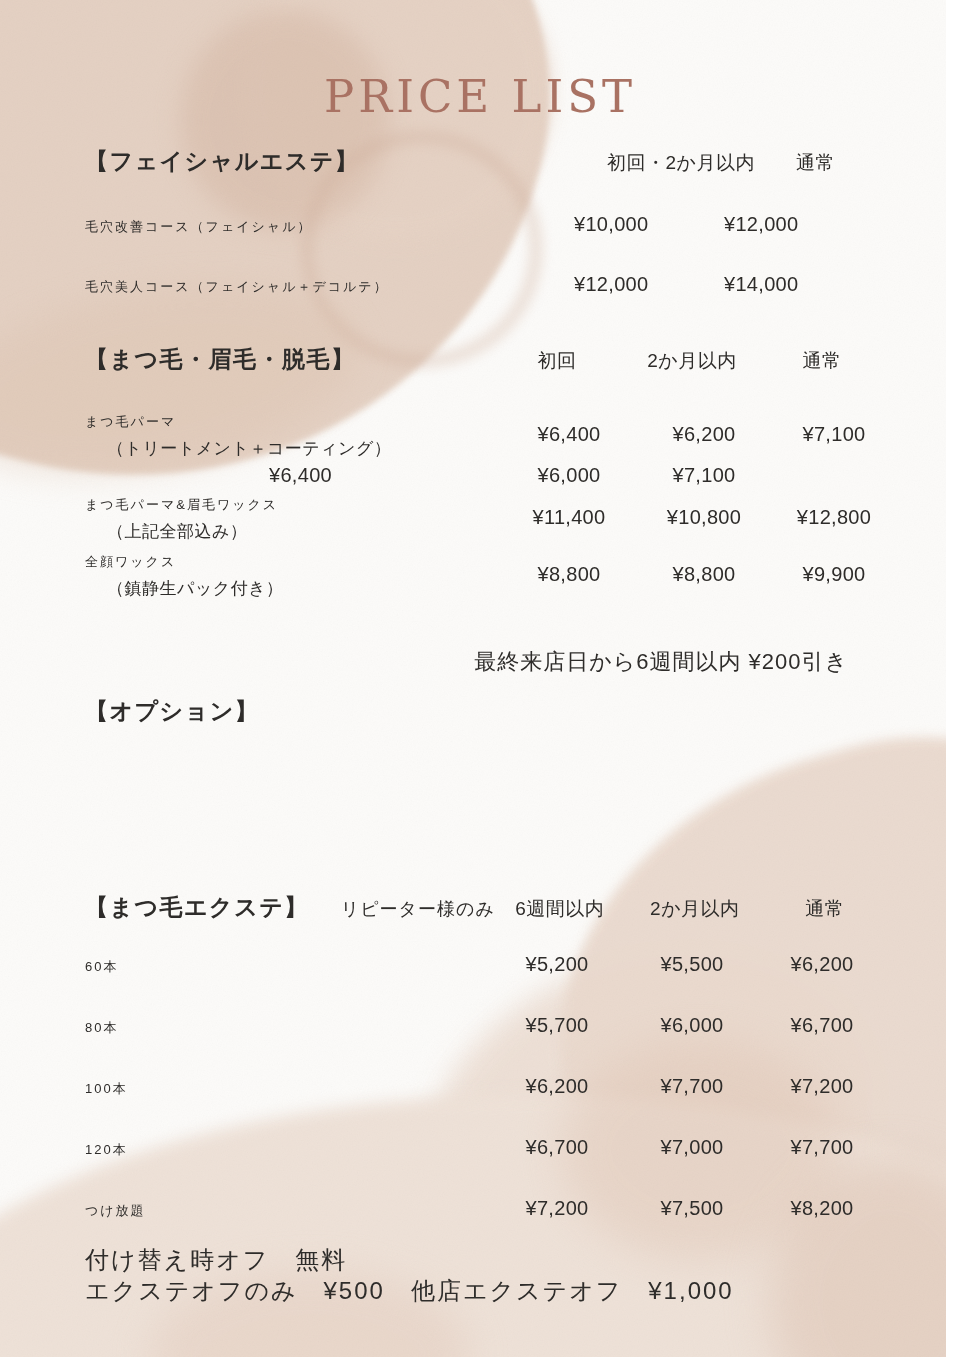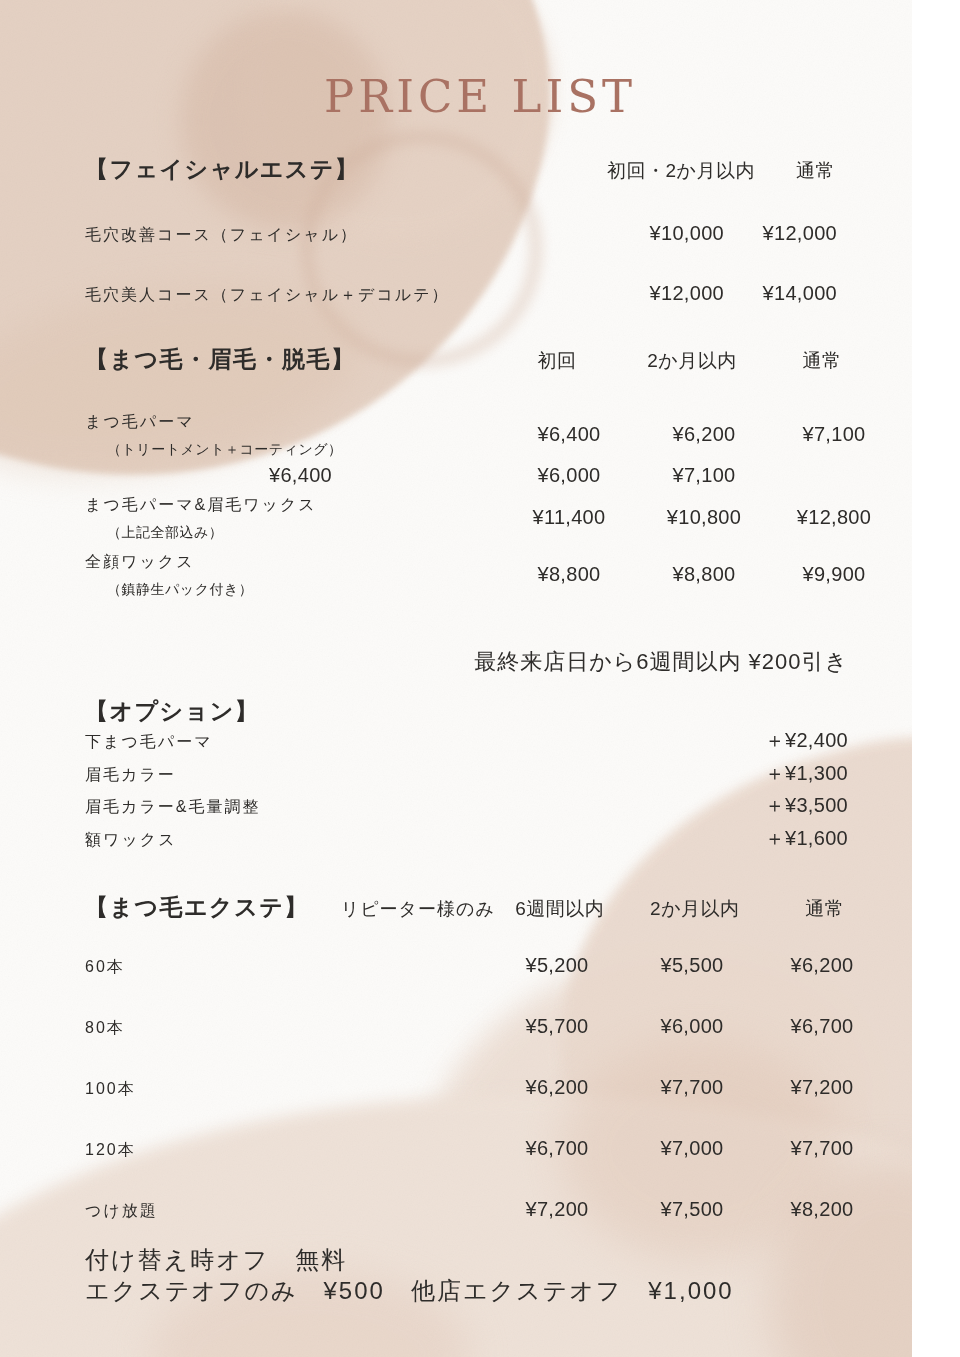--- a/index.html
+++ b/index.html
@@ -1,19 +1,20 @@
 <!DOCTYPE html>
 <html lang="ja"><head>
 <meta charset="utf-8">
 <style>
   html,body{margin:0;padding:0;}
   .page{
     position:relative;width:912px;height:1357px;overflow:hidden;
     background:#fcfbf9;color:#2e2c2a;
     font-family:"Liberation Sans", sans-serif;
+    padding-left:34px;
   }
   
   .bg{position:absolute;pointer-events:none;}
   .blobA {left:-170px;top:-240px;width:710px;height:730px;background:#e4d0c2;
           border-radius:48% 52% 62% 38% / 55% 45% 58% 42%;transform:rotate(14deg);filter:blur(3px);}
   .blobA2{left:240px;top:-60px;width:310px;height:300px;background:#e6d2c4;border-radius:50%;filter:blur(10px);opacity:.85;}
   .blobA3{left:180px;top:10px;width:210px;height:220px;background:#d4b6a3;border-radius:50%;filter:blur(12px);opacity:.5;}
   .blobA4{left:300px;top:130px;width:215px;height:210px;border:14px solid #cfae9b;border-radius:50%;filter:blur(6px);opacity:.32;}
   .blobA5{left:-60px;top:290px;width:420px;height:180px;background:#dcc2ae;border-radius:50%;filter:blur(16px);opacity:.35;transform:rotate(-10deg);}
   .washMid{left:420px;top:960px;width:460px;height:340px;background:#ecddd2;border-radius:50%;filter:blur(14px);opacity:.9;transform:rotate(-18deg);}
@@ -22,28 +23,28 @@
   .washBottom{left:-150px;top:1095px;width:1350px;height:640px;background:#eee1d7;border-radius:50%;filter:blur(8px);}
   .spotB1{left:560px;top:1040px;width:280px;height:220px;background:#e0c6b5;border-radius:50%;filter:blur(20px);opacity:.45;}
   .spotB2{left:770px;top:1160px;width:240px;height:280px;background:#ddc2b1;border-radius:50%;filter:blur(22px);opacity:.5;}
   .spotB3{left:150px;top:1270px;width:320px;height:170px;background:#e5cfc1;border-radius:50%;filter:blur(18px);opacity:.55;}
   .grain{position:absolute;left:0;top:0;opacity:.05;pointer-events:none;}
   
   .content{position:absolute;left:0;top:0;width:960px;height:1357px;z-index:2;}
   .abs{position:absolute;left:0;right:0;}
   .pagetitle{top:70px;text-align:center;font-family:"DejaVu Serif", serif;
     font-size:45px;letter-spacing:4px;color:#a97263;font-weight:400;}
-  .g1{display:grid;grid-template-columns:1fr 150px 113px;margin:8px 123px 0 85px;align-items:baseline;}
+  .g1{display:grid;grid-template-columns:1fr 150px 113px;margin:0 123px 0 85px;align-items:baseline;}
   .g2{display:grid;grid-template-columns:1fr 130px 140px 120px;margin:0 78px 0 85px;align-items:baseline;}
   .c{text-align:center;}
-  .r{text-align:right;}
+  .r{}
   .sec-title{font-size:23px;font-weight:700;letter-spacing:1.5px;white-space:nowrap;}
   .colhead{font-size:19px;letter-spacing:.5px;white-space:nowrap;}
-  .name{font-size:16px;letter-spacing:2px;line-height:30px;white-space:nowrap;}
-  .sub{font-size:14px;letter-spacing:.5px;line-height:24px;padding-left:22px;white-space:nowrap;}
+  .name{font-size:13px;letter-spacing:2px;line-height:30px;white-space:nowrap;}
+  .sub{font-size:17px;letter-spacing:.5px;line-height:24px;padding-left:22px;white-space:nowrap;}
   .price{font-size:20px;letter-spacing:.3px;white-space:nowrap;}
   .vpad{align-self:center;}
   .sx1{transform:translateX(32px);}
   .sx2{transform:translateX(35px);}
   .px{transform:translateX(12px);}
   .s2row{margin-bottom:3px;}
   .note{top:647px;margin-right:112px;text-align:right;font-size:22px;letter-spacing:1px;}
   .opt-title{top:696px;left:85px;right:auto;}
   .optrows{top:727px;left:85px;right:112px;}
   .optrow{display:flex;justify-content:space-between;align-items:baseline;height:32.6px;}
@@ -133,38 +134,20 @@
         </div>
         <div class="price c vpad px">¥8,800</div>
         <div class="price c vpad px">¥8,800</div>
         <div class="price c vpad px">¥9,900</div>
       </div>
     </div>
 
     <div class="abs note">最終来店日から6週間以内  ¥200引き</div>
 
     <div class="abs opt-title sec-title">【オプション】</div>
-    <div class="abs optrows">
-      <div class="optrow">
-        <span class="name">下まつ毛パーマ</span>
-        <span class="price">＋¥2,400</span>
-      </div>
-      <div class="optrow">
-        <span class="name">眉毛カラー</span>
-        <span class="price">＋¥1,300</span>
-      </div>
-      <div class="optrow">
-        <span class="name">眉毛カラー&amp;毛量調整</span>
-        <span class="price">＋¥3,500</span>
-      </div>
-      <div class="optrow">
-        <span class="name">額ワックス</span>
-        <span class="price">＋¥1,600</span>
-      </div>
-    </div>
 
     <div class="abs g2" style="top:892px">
       <div class="s3head-name">
         <span class="sec-title">【まつ毛エクステ】</span>
         <span class="subtitle">リピーター様のみ</span>
       </div>
       <div class="colhead c">6週間以内</div>
       <div class="colhead c">2か月以内</div>
       <div class="colhead c">通常</div>
     </div>

